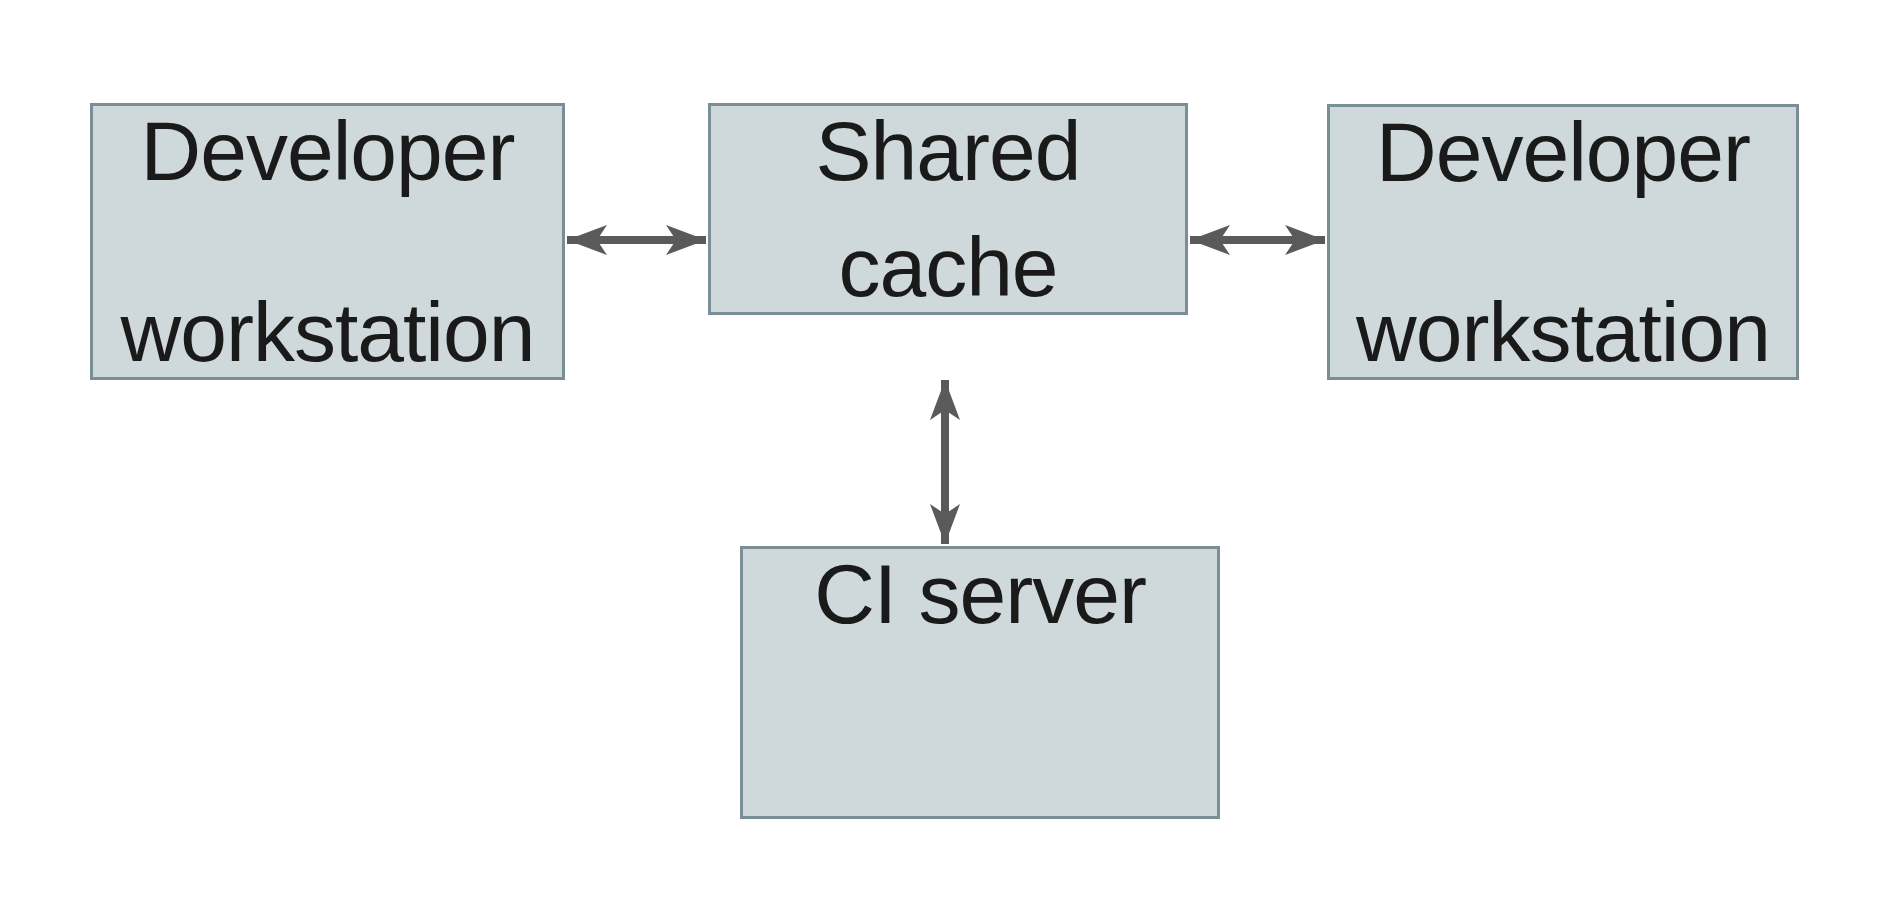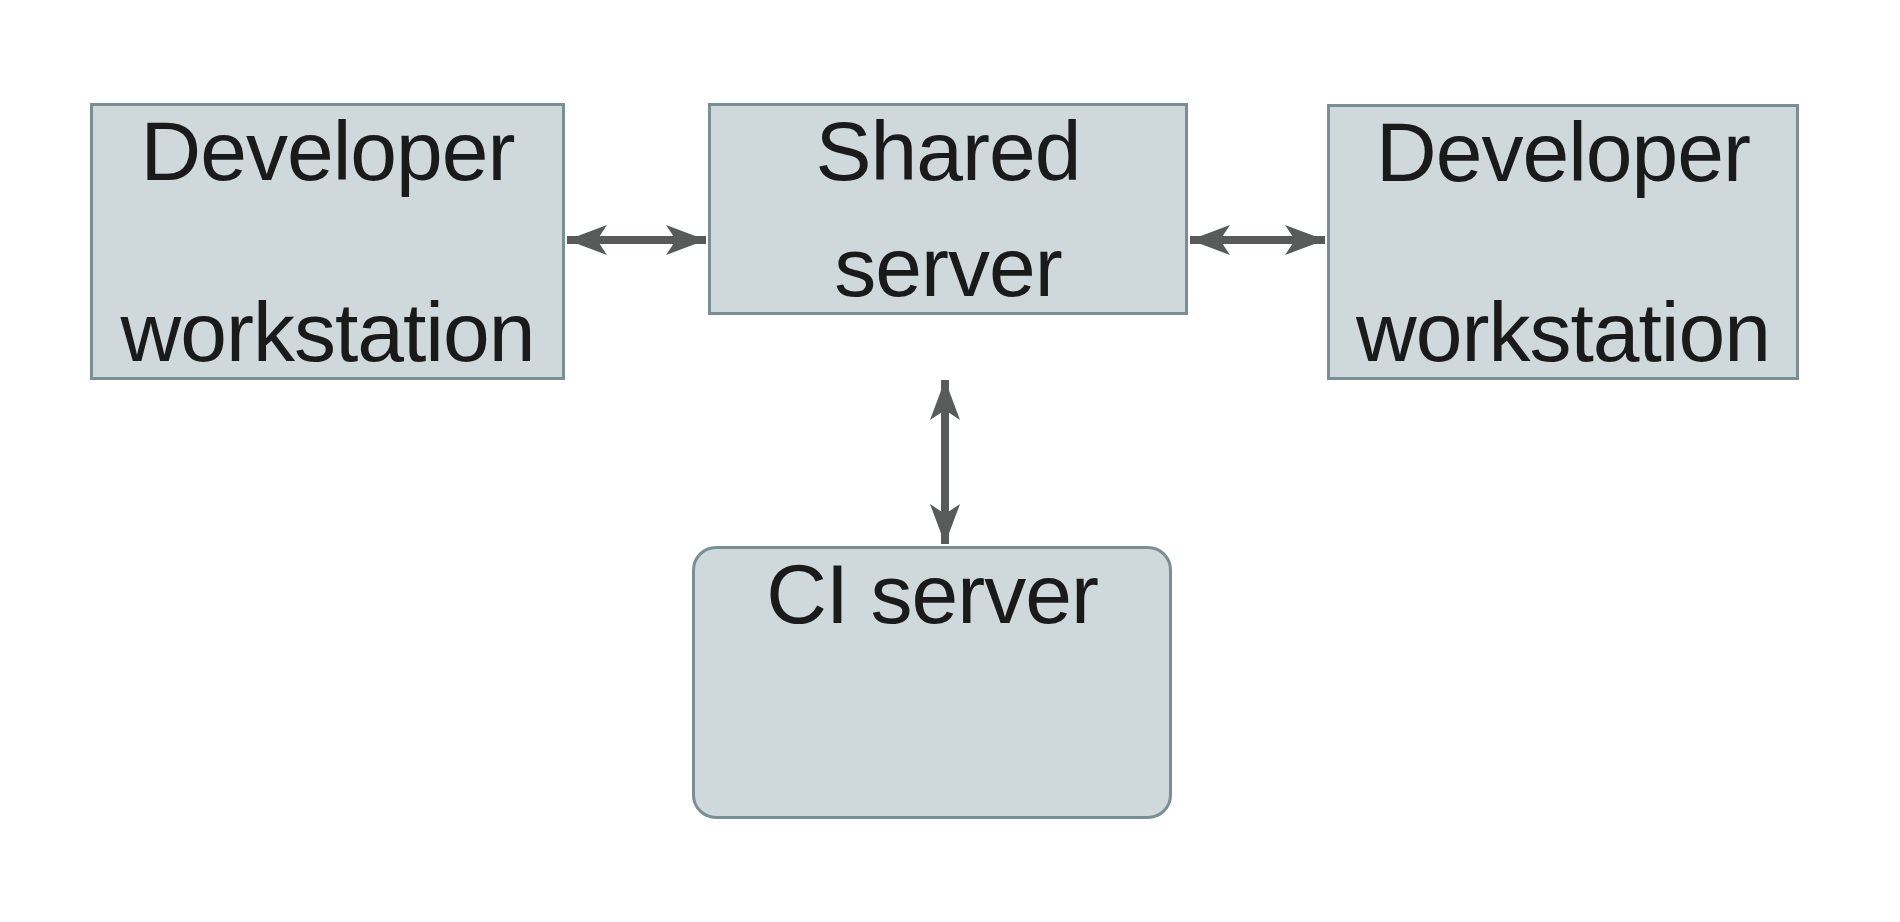--- a/index.html
+++ b/index.html
@@ -44,21 +44,21 @@
     display: block;
     font-size: 84px;
     line-height: 90px;
     letter-spacing: -1px;
     color: var(--text-color);
     white-space: nowrap;
   }
   .node-dev-left   { left:  90px; top: 103px; width: 475px; height: 277px; }
   .node-cache      { left: 708px; top: 103px; width: 480px; height: 212px; }
   .node-dev-right  { left: 1327px; top: 104px; width: 472px; height: 276px; }
-  .node-ci         { left: 692px; top: 546px; width: 480px; height: 273px; border-radius: 24px; }
+  .node-ci         { left: 740px; top: 546px; width: 480px; height: 273px; }
 </style>
 </head>
 <body>
 
 <div class="canvas">
 
   <svg class="edges" viewBox="0 0 1900 922" xmlns="http://www.w3.org/2000/svg">
     <defs>
       <marker id="head-end" markerUnits="userSpaceOnUse" markerWidth="44" markerHeight="34" refX="40" refY="15" orient="auto">
         <path class="arrowhead" d="M0,0 L40,15 L0,30 L10,15 Z"></path>
@@ -72,21 +72,21 @@
     <line x1="945" y1="380" x2="945" y2="544" marker-start="url(#head-start)" marker-end="url(#head-end)"></line>
   </svg>
 
   <div class="node node-dev-left">
     <span class="line">Developer</span>
     <span class="line">workstation</span>
   </div>
 
   <div class="node node-cache">
     <span class="line">Shared</span>
-    <span class="line">server</span>
+    <span class="line">cache</span>
   </div>
 
   <div class="node node-dev-right">
     <span class="line">Developer</span>
     <span class="line">workstation</span>
   </div>
 
   <div class="node node-ci">
     <span class="line">CI server</span>
   </div>

